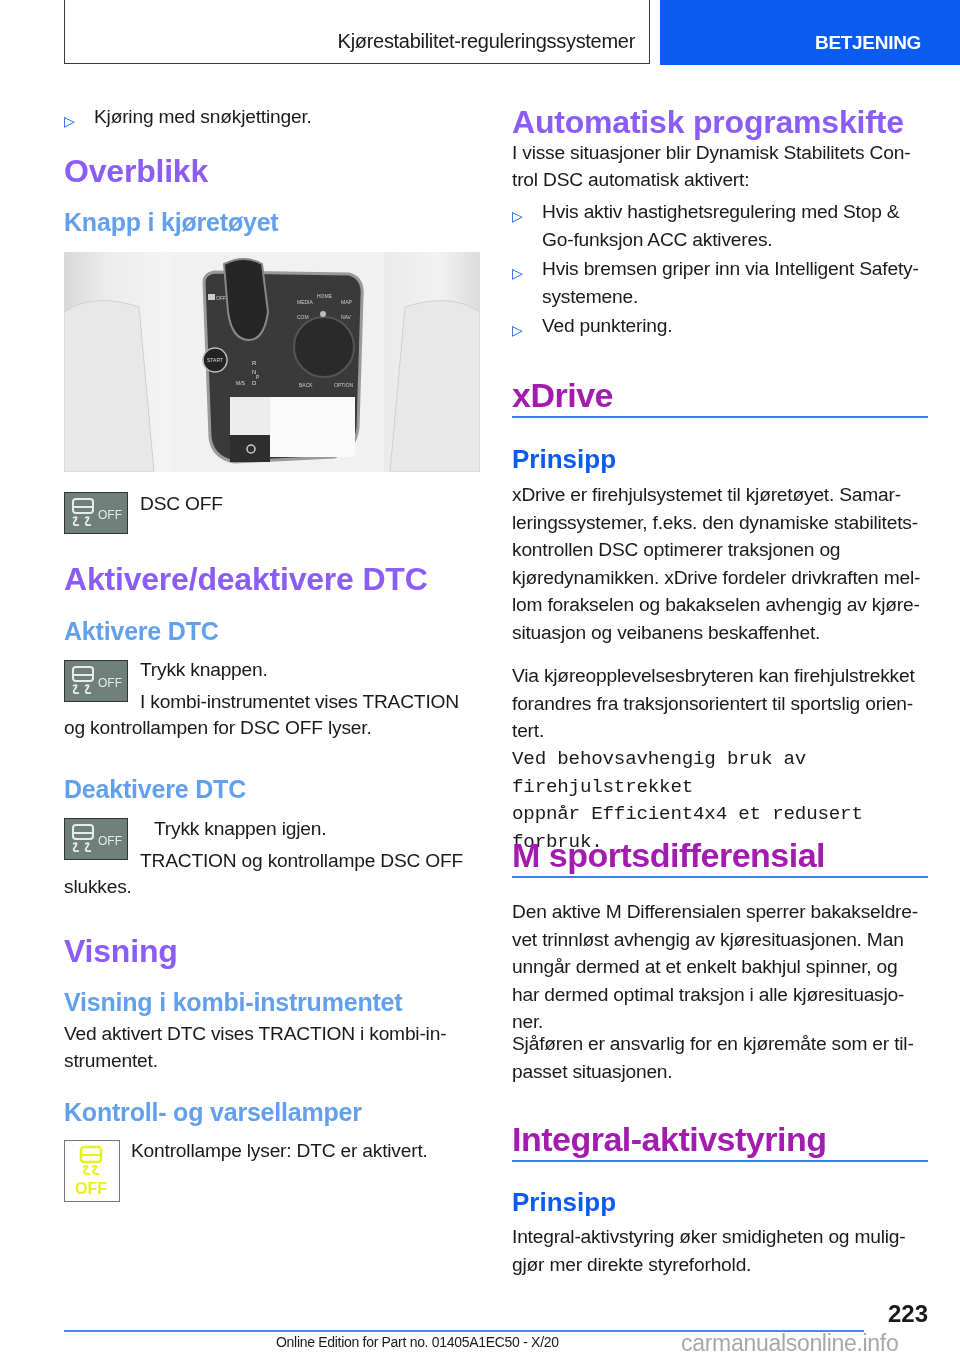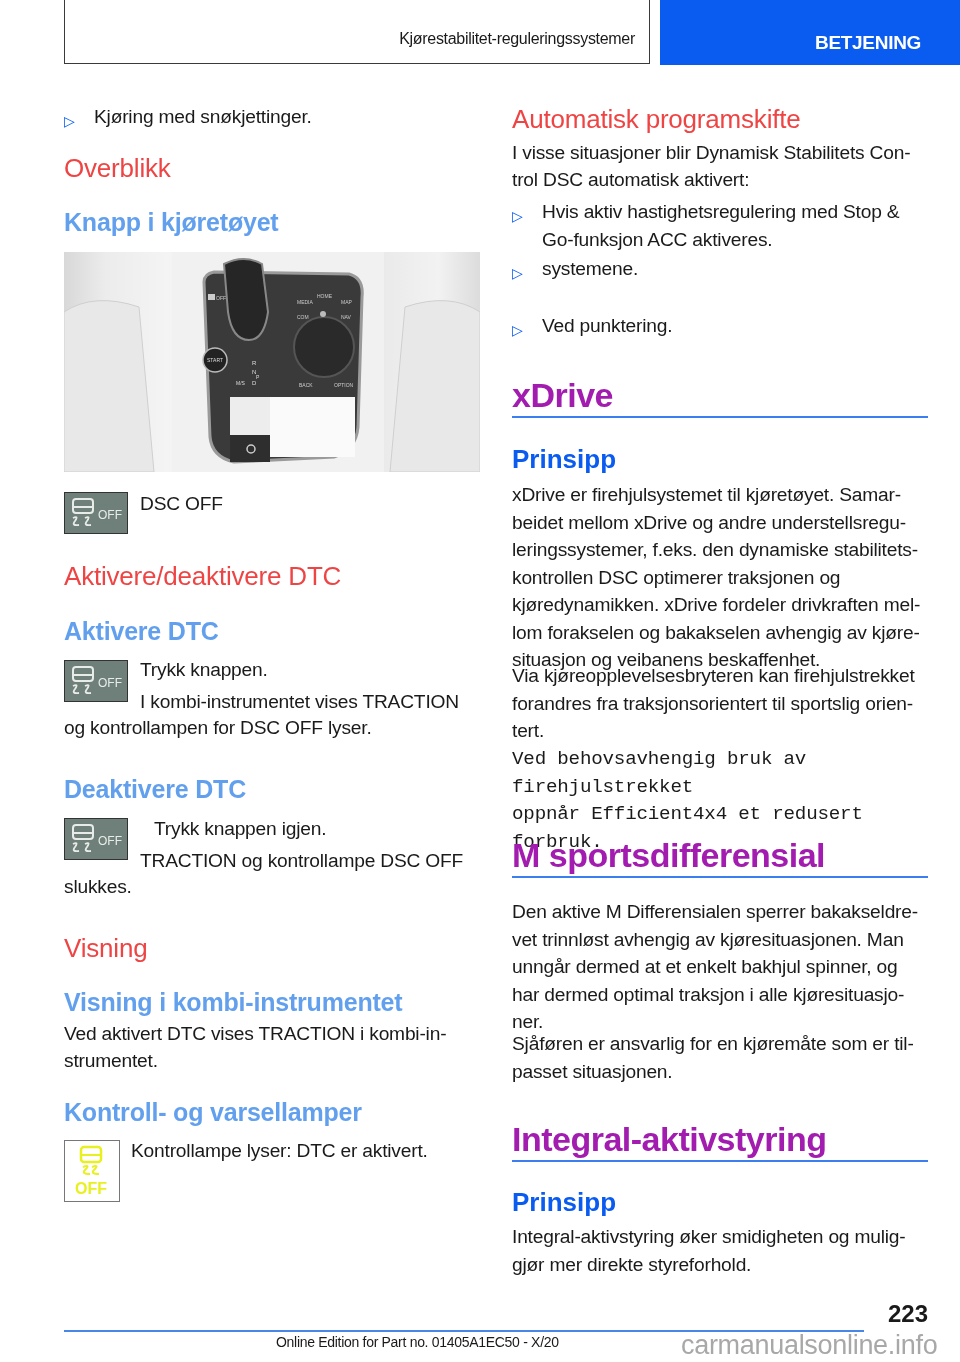--- a/index.html
+++ b/index.html
@@ -4,34 +4,34 @@
   <style>
     * { box-sizing: border-box; margin: 0; padding: 0; }
     html, body { width: 960px; height: 1362px; background: #ffffff; overflow: hidden; }
     body { position: relative; font-family: "Liberation Sans", sans-serif; color: #1a1a1a; }
 
     .header-box {
       position: absolute; left: 64px; top: 0; width: 586px; height: 64px;
       border: 1.5px solid #3a3a3a; border-top: none; background: #fff;
     }
     .header-title {
-      position: absolute; right: 14px; top: 30px; font-size: 16px; color: #1a1a1a;
+      position: absolute; right: 14px; top: 30px; font-size: 20px; color: #1a1a1a;
       letter-spacing: -0.3px;
     }
     .header-tab {
       position: absolute; left: 660px; top: 0; width: 300px; height: 65px; background: #0a5cf0;
     }
     .header-tab-label {
       position: absolute; left: 155px; top: 32px; font-size: 19px; font-weight: bold; color: #fff;
       letter-spacing: -0.3px;
     }
 
     .abs { position: absolute; }
     .body-text { font-size: 19.2px; line-height: 27.5px; color: #1a1a1a; letter-spacing: -0.2px; }
-    .h1 { font-size: 26px; font-weight: normal; color: #ef4444; letter-spacing: -0.2px; }
+    .h1 { font-size: 32px; font-weight: bold; color: #8b5cf6; letter-spacing: -0.2px; }
     .h2 { font-size: 25px; font-weight: bold; color: #62a0ee; letter-spacing: -0.2px; }
     .h-big { font-size: 34px; font-weight: bold; color: #a21caf; letter-spacing: -0.5px; }
     .h-sec { font-size: 26px; font-weight: bold; color: #0a5cf0; }
 
     .rule { position: absolute; height: 2px; background: #3a7ef0; }
 
     .bullet { position: absolute; display: flex; }
     .bullet-mark { width: 30px; color: #0a5cf0; font-size: 14px; padding-top: 5px; }
     .bullet-text { flex: 1; }
 
@@ -44,21 +44,21 @@
     .icon-dsc {
       position: absolute; width: 64px; height: 42px; background: #6f807a; border: 1.5px solid #333;
     }
     .icon-dtc {
       position: absolute; width: 56px; height: 62px; background: #ffffff; border: 1.5px solid #777;
     }
 
     .footer-rule { position: absolute; left: 64px; top: 1330px; width: 800px; height: 2px; background: #4a86e8; }
     .page-number { position: absolute; right: 32px; top: 1300px; font-size: 24px; font-weight: bold; color: #1a1a1a; }
     .footer-text { position: absolute; left: 276px; top: 1334px; font-size: 14px; color: #1a1a1a; letter-spacing: -0.3px; }
-    .watermark { position: absolute; left: 681px; top: 1330px; font-size: 27px; color: #a8a8a8; letter-spacing: -0.3px; }
+    .watermark { position: absolute; left: 681px; top: 1330px; font-size: 23px; color: #a8a8a8; letter-spacing: -0.3px; }
   </style>
 </head>
 <body>
 
 <div class="header-box">
   <span class="header-title">Kjørestabilitet-reguleringssystemer</span>
 </div>
 <div class="header-tab">
   <span class="header-tab-label">BETJENING</span>
 </div>
@@ -178,35 +178,35 @@
 <div class="bullet body-text" style="left:512px; top:198px; width:416px;">
   <span class="bullet-mark">▷</span>
   <span class="bullet-text">
     <span style="display:block">Hvis aktiv hastighetsregulering med Stop &amp;</span>
     <span style="display:block">Go-funksjon ACC aktiveres.</span>
   </span>
 </div>
 <div class="bullet body-text" style="left:512px; top:255px; width:416px;">
   <span class="bullet-mark">▷</span>
   <span class="bullet-text">
+    <span style="display:block">Hvis bremsen griper inn via Intelligent Safety-</span>
     <span style="display:block">systemene.</span>
   </span>
 </div>
 <div class="bullet body-text" style="left:512px; top:312px; width:416px;">
   <span class="bullet-mark">▷</span>
   <span class="bullet-text">Ved punktering.</span>
 </div>
 
 <div class="abs h-big" style="left:512px; top:376px;">xDrive</div>
 <div class="rule" style="left:512px; top:416px; width:416px;"></div>
 <div class="abs h-sec" style="left:512px; top:444px;">Prinsipp</div>
 
 <div class="abs body-text" style="left:512px; top:481px; width:420px;">
   <div>xDrive er firehjulsystemet til kjøretøyet. Samar-</div>
-  <div>beidet mellom xDrive og andre understellsregu-</div>
   <div>leringssystemer, f.eks. den dynamiske stabilitets-</div>
   <div>kontrollen DSC optimerer traksjonen og</div>
   <div>kjøredynamikken. xDrive fordeler drivkraften mel-</div>
   <div>lom forakselen og bakakselen avhengig av kjøre-</div>
   <div>situasjon og veibanens beskaffenhet.</div>
 </div>
 <div class="abs body-text" style="left:512px; top:662px; width:420px;">
   <div>Via kjøreopplevelsesbryteren kan firehjulstrekket</div>
   <div>forandres fra traksjonsorientert til sportslig orien-</div>
   <div>tert.</div>

